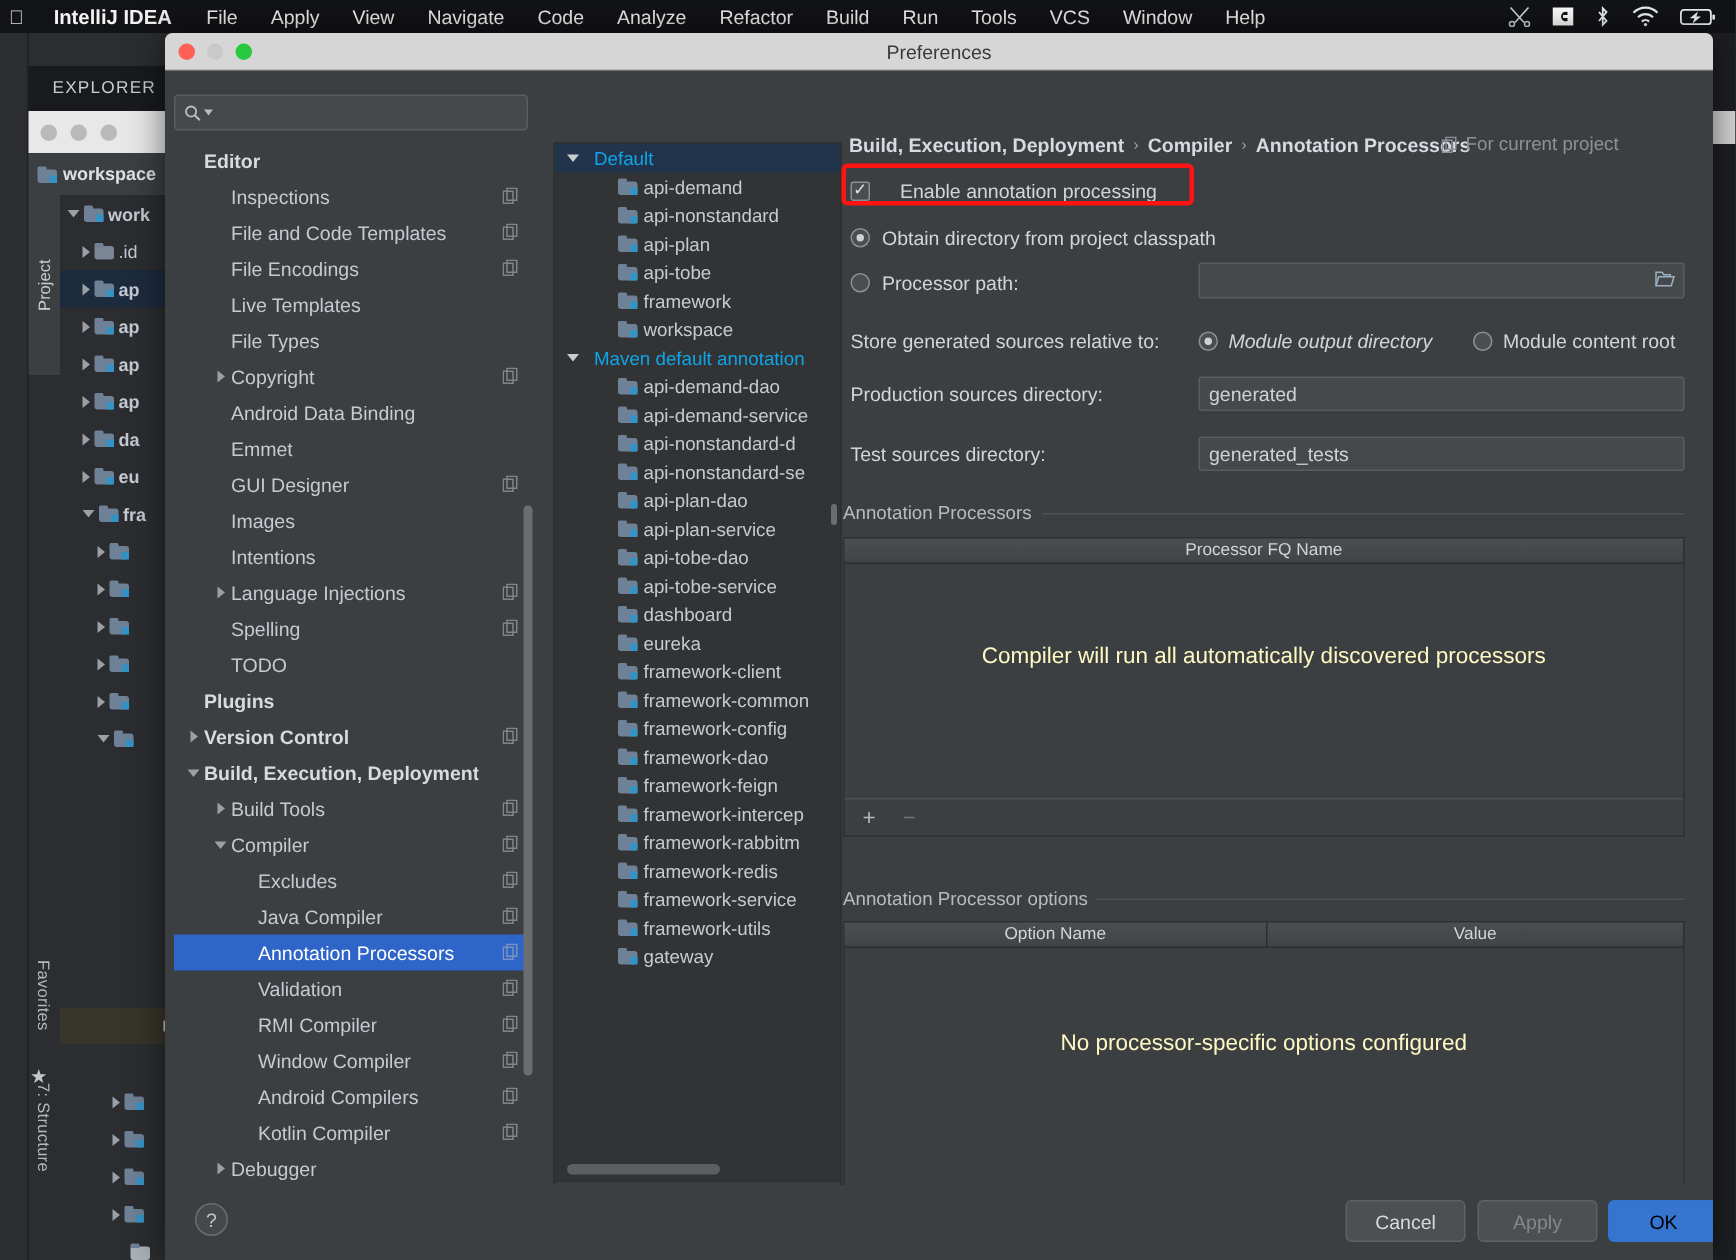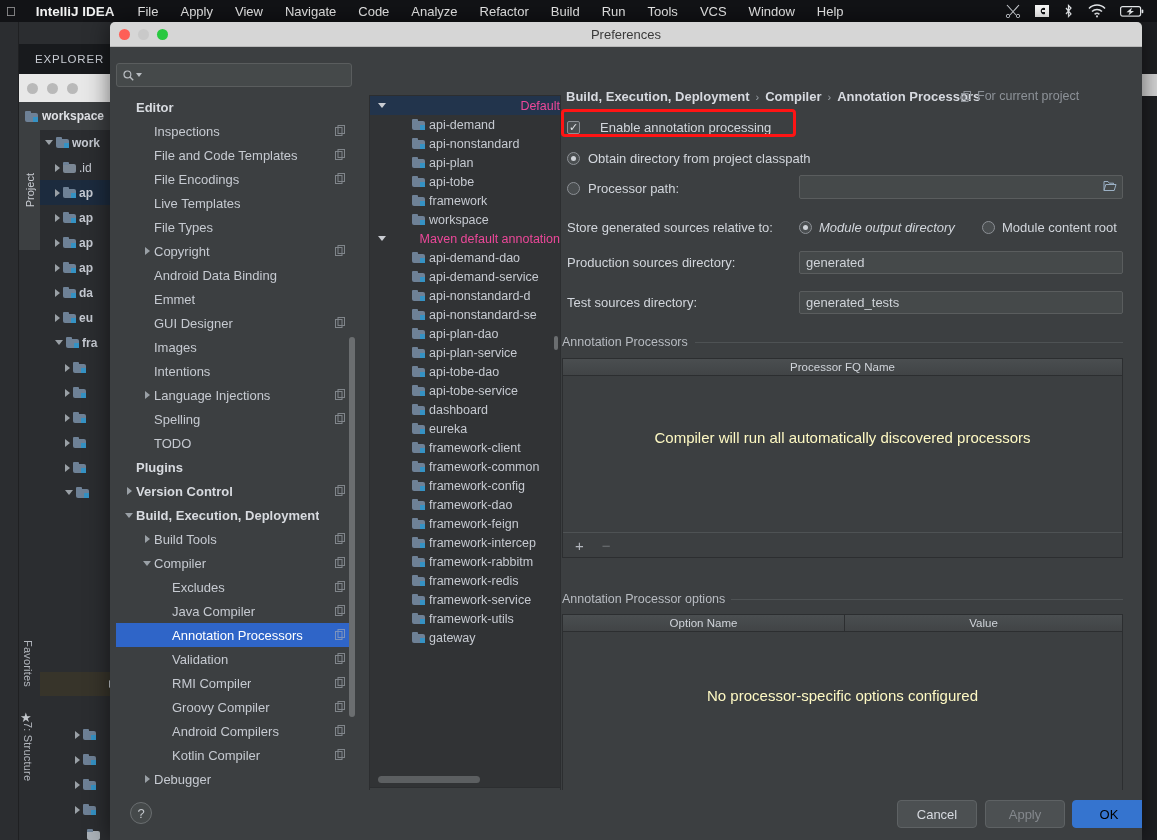--- a/index.html
+++ b/index.html
@@ -121,21 +121,21 @@
   .st-copy { position:absolute; right:6px; top:6px; width:11px; height:11px; opacity:0.62;}
   .st-scroll { position:absolute; top:290px; left:239px; width:6px; height:380px; background:#6b6e70; border-radius:3px;}
 
   
   .modules {
     position:absolute; top:48px; left:259px; width:192px; height:723px;
     background:#313335; border:1px solid #2c2e30;
   }
   .mod-list { position:absolute; top:0; left:0; right:0; bottom:32px; overflow:hidden;}
   .mrow { height:19px; display:flex; align-items:center; font-size:12.5px; color:#c6cad1; white-space:nowrap; padding-left:4px; gap:4px;}
-  .mrow.header { color:#ec4899;justify-content:space-between; }
+  .mrow.header { color:#0ea5e9; }
   .mrow.header.sel { background:#22344c; }
   .mrow .indent { width:34px; flex:none; }
   .mod-toolbar {
     position:absolute; bottom:0; left:0; right:0; height:30px; background:#3c3f41;
     border-top:1px solid #2c2e30; display:flex; align-items:center; gap:20px; padding-left:14px;
     color:#b4b8bf; font-size:15px;
   }
   .mod-hscroll { position:absolute; bottom:34px; left:8px; width:102px; height:7px; background:#5c5f61; border-radius:4px;}
   .mod-vscroll { position:absolute; top:240px; right:2px; width:4px; height:14px; background:#6b6e70; border-radius:2px;}
 
@@ -697,21 +697,21 @@
             <span class="lbl">RMI Compiler</span>
             <span class="st-copy">
               <svg width="11" height="11" viewBox="0 0 11 11">
                 <rect x="0.5" y="2.5" width="6.5" height="8" stroke="#aab0b8" fill="none" stroke-width="1"></rect>
                 <rect x="3" y="0.5" width="6.5" height="8" stroke="#aab0b8" fill="none" stroke-width="1"></rect>
               </svg>
             </span>
           </div>
           <div class="st-row">
             <span class="st-tri" style="margin-left: 42px;"></span>
-            <span class="lbl">Groovy Compiler</span>
+            <span class="lbl">Window Compiler</span>
             <span class="st-copy">
               <svg width="11" height="11" viewBox="0 0 11 11">
                 <rect x="0.5" y="2.5" width="6.5" height="8" stroke="#aab0b8" fill="none" stroke-width="1"></rect>
                 <rect x="3" y="0.5" width="6.5" height="8" stroke="#aab0b8" fill="none" stroke-width="1"></rect>
               </svg>
             </span>
           </div>
           <div class="st-row">
             <span class="st-tri" style="margin-left: 42px;"></span>
             <span class="lbl">Android Compilers</span>

